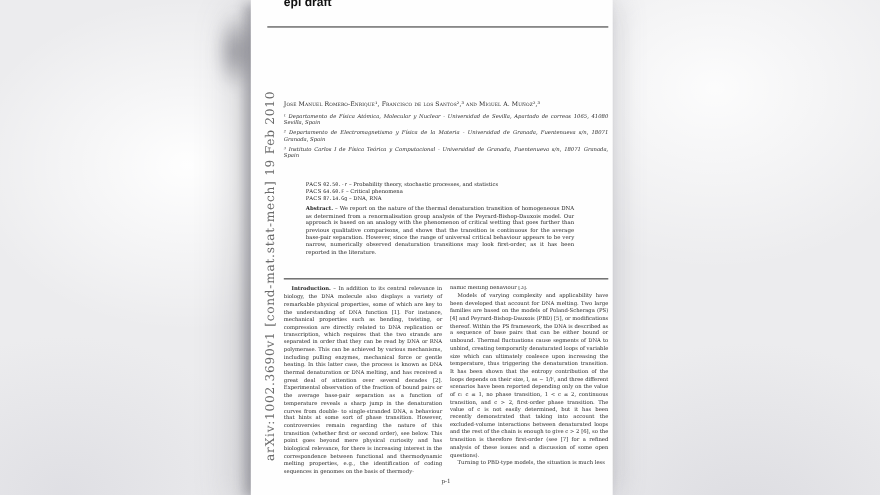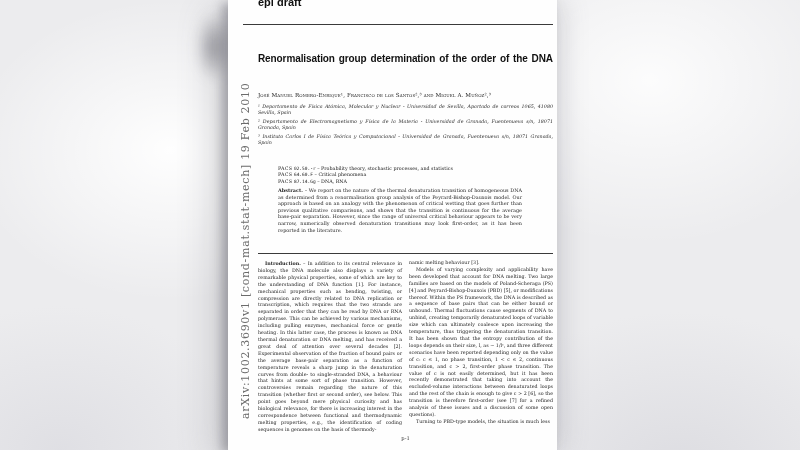--- a/index.html
+++ b/index.html
@@ -80,21 +80,20 @@
 
 <div class="page">
 
   <div class="arxiv-stamp">arXiv:1002.3690v1  [cond-mat.stat-mech]  19 Feb 2010</div>
 
   <div class="journal-header">epl draft</div>
 
   <div class="rule rule-top"></div>
 
   <div class="title">
-    <div class="l1">Renormalisation group determination of the order of the DNA</div>
   </div>
 
   <div class="authors">José Manuel Romero-Enrique¹, Francisco de los Santos²,³ and Miguel A. Muñoz²,³</div>
 
   <div class="affils">
     <p class="affil">¹ Departamento de Física Atómica, Molecular y Nuclear - Universidad de Sevilla, Apartado de correos 1065, 41080 Sevilla, Spain</p>
     <p class="affil">² Departamento de Electromagnetismo y Física de la Materia - Universidad de Granada, Fuentenueva s/n, 18071 Granada, Spain</p>
     <p class="affil">³ Instituto Carlos I de Física Teórica y Computacional - Universidad de Granada, Fuentenueva s/n, 18071 Granada, Spain</p>
   </div>
 

